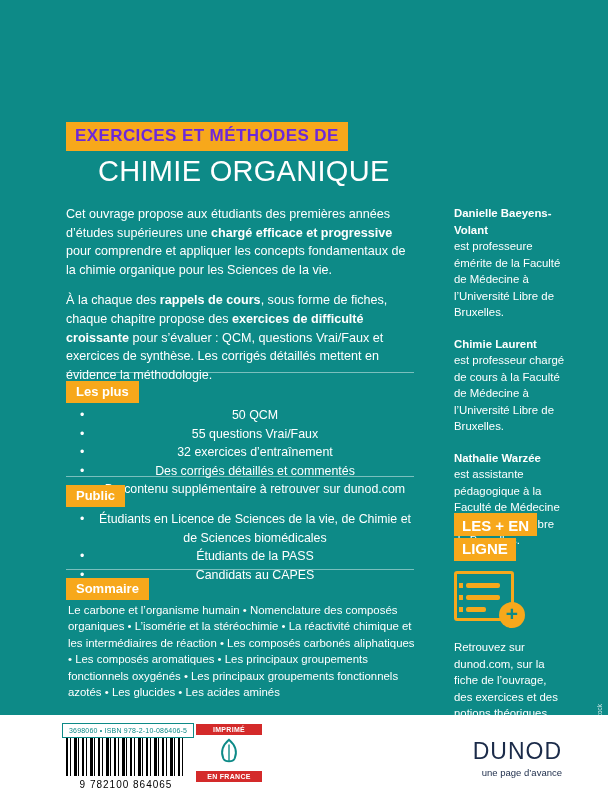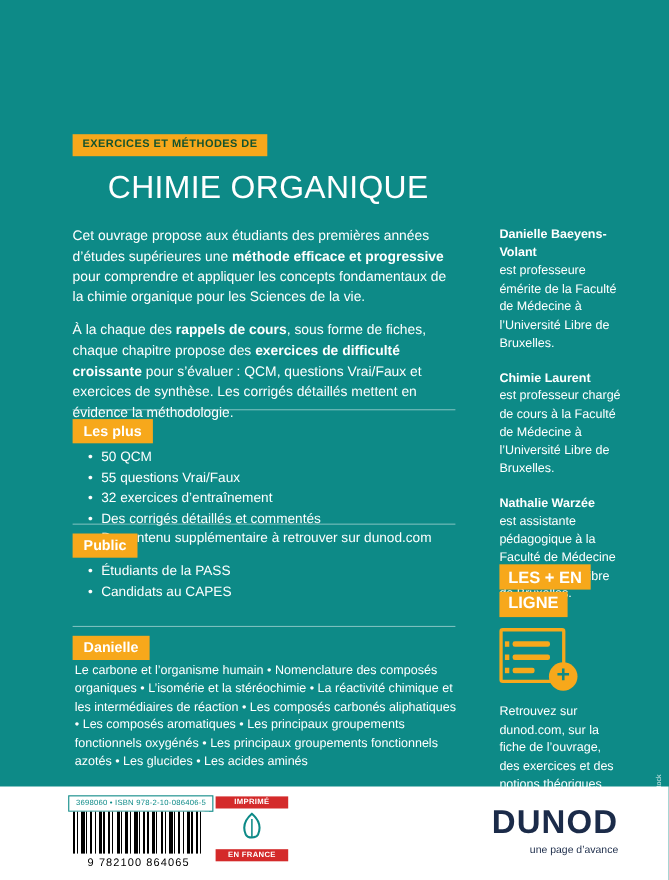--- a/index.html
+++ b/index.html
@@ -33,23 +33,23 @@
     line-height: 22px;
     letter-spacing: -0.3px;
   }
 
   
   .kicker {
     position: absolute;
     left: 66px;
     top: 122px;
     background: #f7a81b;
-    color: #14532d;
-    font-weight: bold;
-    font-size: 10px;
+    color: #6d28d9;
+    font-weight: bold;
+    font-size: 17px;
     letter-spacing: 0.4px;
     padding: 4px 9px 5px 9px;
   }
   .main-title {
     position: absolute;
     left: 66px;
     top: 155px;
     font-size: 29px;
     letter-spacing: 0.3px;
     color: #ffffff;
@@ -98,20 +98,21 @@
     position: absolute;
     left: 78px;
     width: 340px;
     list-style: none;
     font-size: 12.4px;
     line-height: 18.6px;
   }
   ul.bullets li {
     padding-left: 14px;
     position: relative;
+    text-align: center;
   }
   ul.bullets li:before {
     content: "\2022";
     position: absolute;
     left: 2px;
     top: 0;
   }
   .list-plus { top: 406px; }
   .list-public { top: 510px; }
 
@@ -283,22 +284,22 @@
   }
 
   .dunod {
     position: absolute;
     right: 46px;
     bottom: 22px;
     text-align: right;
   }
   .dunod .d-name {
     color: #1b2b49;
-    font-size: 30px;
-    font-weight: bold;
+    font-size: 23px;
+    font-weight: normal;
     letter-spacing: 1px;
   }
   .dunod .d-tag {
     color: #1b2b49;
     font-size: 9.5px;
     margin-top: 2px;
   }
 
   .credit {
     position: absolute;
@@ -315,46 +316,47 @@
 <body>
 
 <div class="page">
 
 
   <div class="kicker">EXERCICES ET MÉTHODES DE</div>
   <div class="main-title">CHIMIE ORGANIQUE</div>
 
   <div class="blurb">
     <p>
-      <span>Cet ouvrage propose aux étudiants des premières années d’études supérieures une </span><b>méthode efficace et progressive</b><span> pour comprendre et appliquer les concepts fondamentaux de la chimie organique pour les Sciences de la vie.</span>
+      <span>Cet ouvrage propose aux étudiants des premières années d’études supérieures une </span><b>chargé efficace et progressive</b><span> pour comprendre et appliquer les concepts fondamentaux de la chimie organique pour les Sciences de la vie.</span>
     </p>
     <p>
       <span>À la chaque des </span><b>rappels de cours</b><span>, sous forme de fiches, chaque chapitre propose des </span><b>exercices de difficulté croissante</b><span> pour s’évaluer : QCM, questions Vrai/Faux et exercices de synthèse. Les corrigés détaillés mettent en évidence la méthodologie.</span>
     </p>
   </div>
 
   <div class="rule rule-1"></div>
   <div class="tag tag-plus">Les plus</div>
   <ul class="bullets list-plus">
     <li>50 QCM</li>
     <li>55 questions Vrai/Faux</li>
     <li>32 exercices d’entraînement</li>
     <li>Des corrigés détaillés et commentés</li>
     <li>Du contenu supplémentaire à retrouver sur dunod.com</li>
   </ul>
 
   <div class="rule rule-2"></div>
   <div class="tag tag-public">Public</div>
   <ul class="bullets list-public">
+    <li>Étudiants en Licence de Sciences de la vie, de Chimie et de Sciences biomédicales</li>
     <li>Étudiants de la PASS</li>
     <li>Candidats au CAPES</li>
   </ul>
 
   <div class="rule rule-3"></div>
-  <div class="tag tag-sommaire">Danielle</div>
+  <div class="tag tag-sommaire">Sommaire</div>
   <div class="sommaire-text">Le carbone et l’organisme humain • Nomenclature des composés organiques • L’isomérie et la stéréochimie • La réactivité chimique et les intermédiaires de réaction • Les composés carbonés aliphatiques • Les composés aromatiques • Les principaux groupements fonctionnels oxygénés • Les principaux groupements fonctionnels azotés • Les glucides • Les acides aminés</div>
 
   <div class="authors">
     <div class="author-block">
       <span class="author-name">Danielle Baeyens-Volant</span>
       <span>est professeure émérite de la Faculté de Médecine à l’Université Libre de Bruxelles.</span>
     </div>
     <div class="author-block">
       <span class="author-name">Chimie Laurent</span>
       <span>est professeur chargé de cours à la Faculté de Médecine à l’Université Libre de Bruxelles.</span>

